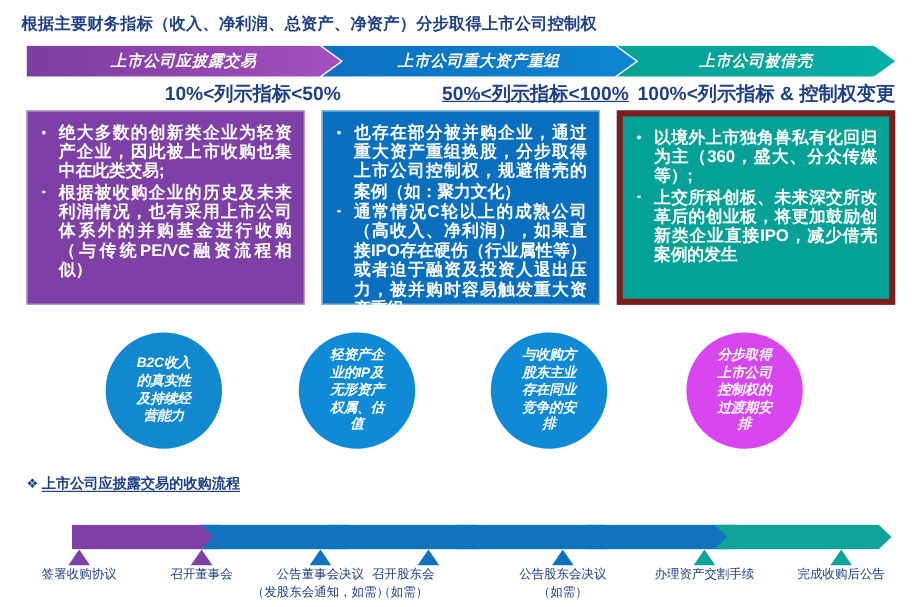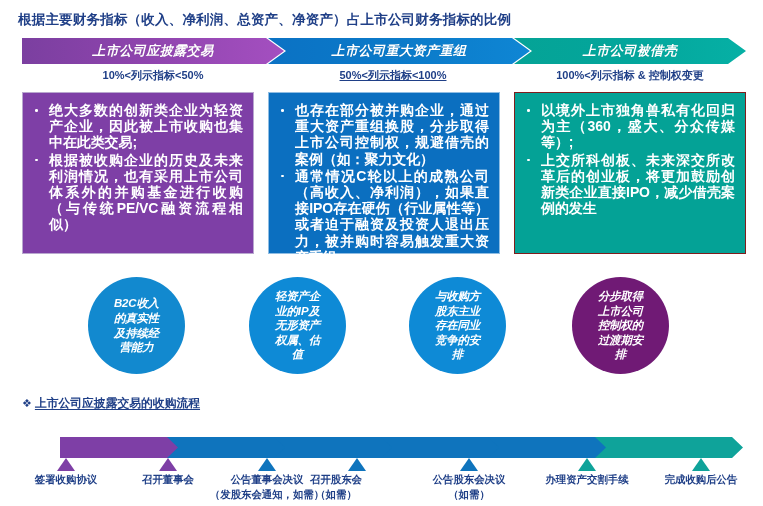--- a/index.html
+++ b/index.html
@@ -47,36 +47,36 @@
   }
   .chev-3{
     left:514px;width:232px;
     background:linear-gradient(90deg,#05a396 0%,#03a69c 50%,#06b0a5 100%);
     clip-path:polygon(0 0, calc(100% - 18px) 0, 100% 50%, calc(100% - 18px) 100%, 0 100%, 18px 50%);
   }
 
   
   .crit{
     position:absolute;top:68px;height:16px;
-    font-size:11px;font-weight:bold;color:#1f3f87;
-    text-align:center;white-space:nowrap;
+    font-size:16px;font-weight:bold;color:#1f3f87;
+    text-align:right;white-space:nowrap;
   }
   .crit-1{left:22px;width:262px;}
   .crit-2{left:262px;width:262px;text-decoration:underline;}
   .crit-3{left:514px;width:232px;}
 
   
   .box{
     position:absolute;top:92px;height:162px;
     box-sizing:border-box;
     padding:9px 10px 6px 6px;
   }
   .box-1{left:22px;width:232px;background:#7e3fa6;border:1px solid #b9a7cf;}
   .box-2{left:268px;width:232px;background:#0b6fc0;border:1px solid #8fbde3;}
-  .box-3{left:514px;width:232px;background:#04a296;border:1px solid #7f1d1d;}
+  .box-3{left:514px;width:232px;background:#04a296;border:5px solid #7f1d1d;}
   .box ul{margin:0;padding:0;list-style:none;}
   .box li{
     position:relative;
     padding-left:20px;
     margin-bottom:1px;
     font-size:14px;
     line-height:16.2px;
     color:#ffffff;
     font-weight:bold;
     text-align:justify;
@@ -93,21 +93,21 @@
   .circle{
     position:absolute;top:277px;
     width:97px;height:97px;border-radius:50%;
     background:#0f8ad4;
     display:flex;align-items:center;justify-content:center;
     text-align:center;
   }
   .c1{left:88px;background:#1289cf;}
   .c2{left:249px;background:#0e8ad6;}
   .c3{left:409px;background:#0e8ad6;}
-  .c4{left:572px;background:#701a75;}
+  .c4{left:572px;background:#d946ef;}
   .circle .ctxt{
     font-size:11.4px;line-height:14.6px;
     font-weight:bold;font-style:italic;color:#ffffff;
     letter-spacing:-.1px;
     padding:0 24px;
   }
 
   
   .flow-title{
     position:absolute;left:22px;top:396px;
@@ -128,33 +128,33 @@
 
   .marker{
     position:absolute;top:458px;
     width:0;height:0;
     border-left:9px solid transparent;
     border-right:9px solid transparent;
     border-bottom:13px solid #0f74bd;
   }
   .flabel{
     position:absolute;top:472px;
-    font-size:10.4px;font-weight:bold;color:#1f3f87;
+    font-size:10.4px;font-weight:normal;color:#1f3f87;
     text-align:center;line-height:15px;
     white-space:nowrap;
     transform:translateX(-50%);
   }
   .flabel .sub{display:block;font-size:10.4px;}
 </style>
 </head>
 <body>
 
 <div class="slide">
 
-  <div class="page-title">根据主要财务指标（收入、净利润、总资产、净资产）占上市公司财务指标的比例</div>
+  <div class="page-title">根据主要财务指标（收入、净利润、总资产、净资产）分步取得上市公司控制权</div>
 
   <div class="chev-band">
     <div class="chev chev-1">
       <span class="chev-label">上市公司应披露交易</span>
     </div>
     <div class="chev chev-2">
       <span class="chev-label">上市公司重大资产重组</span>
     </div>
     <div class="chev chev-3">
       <span class="chev-label">上市公司被借壳</span>

